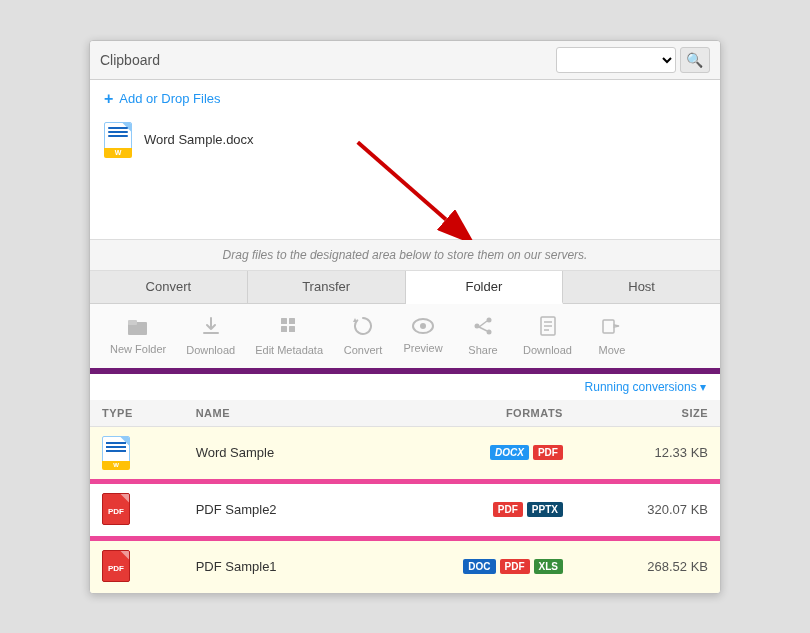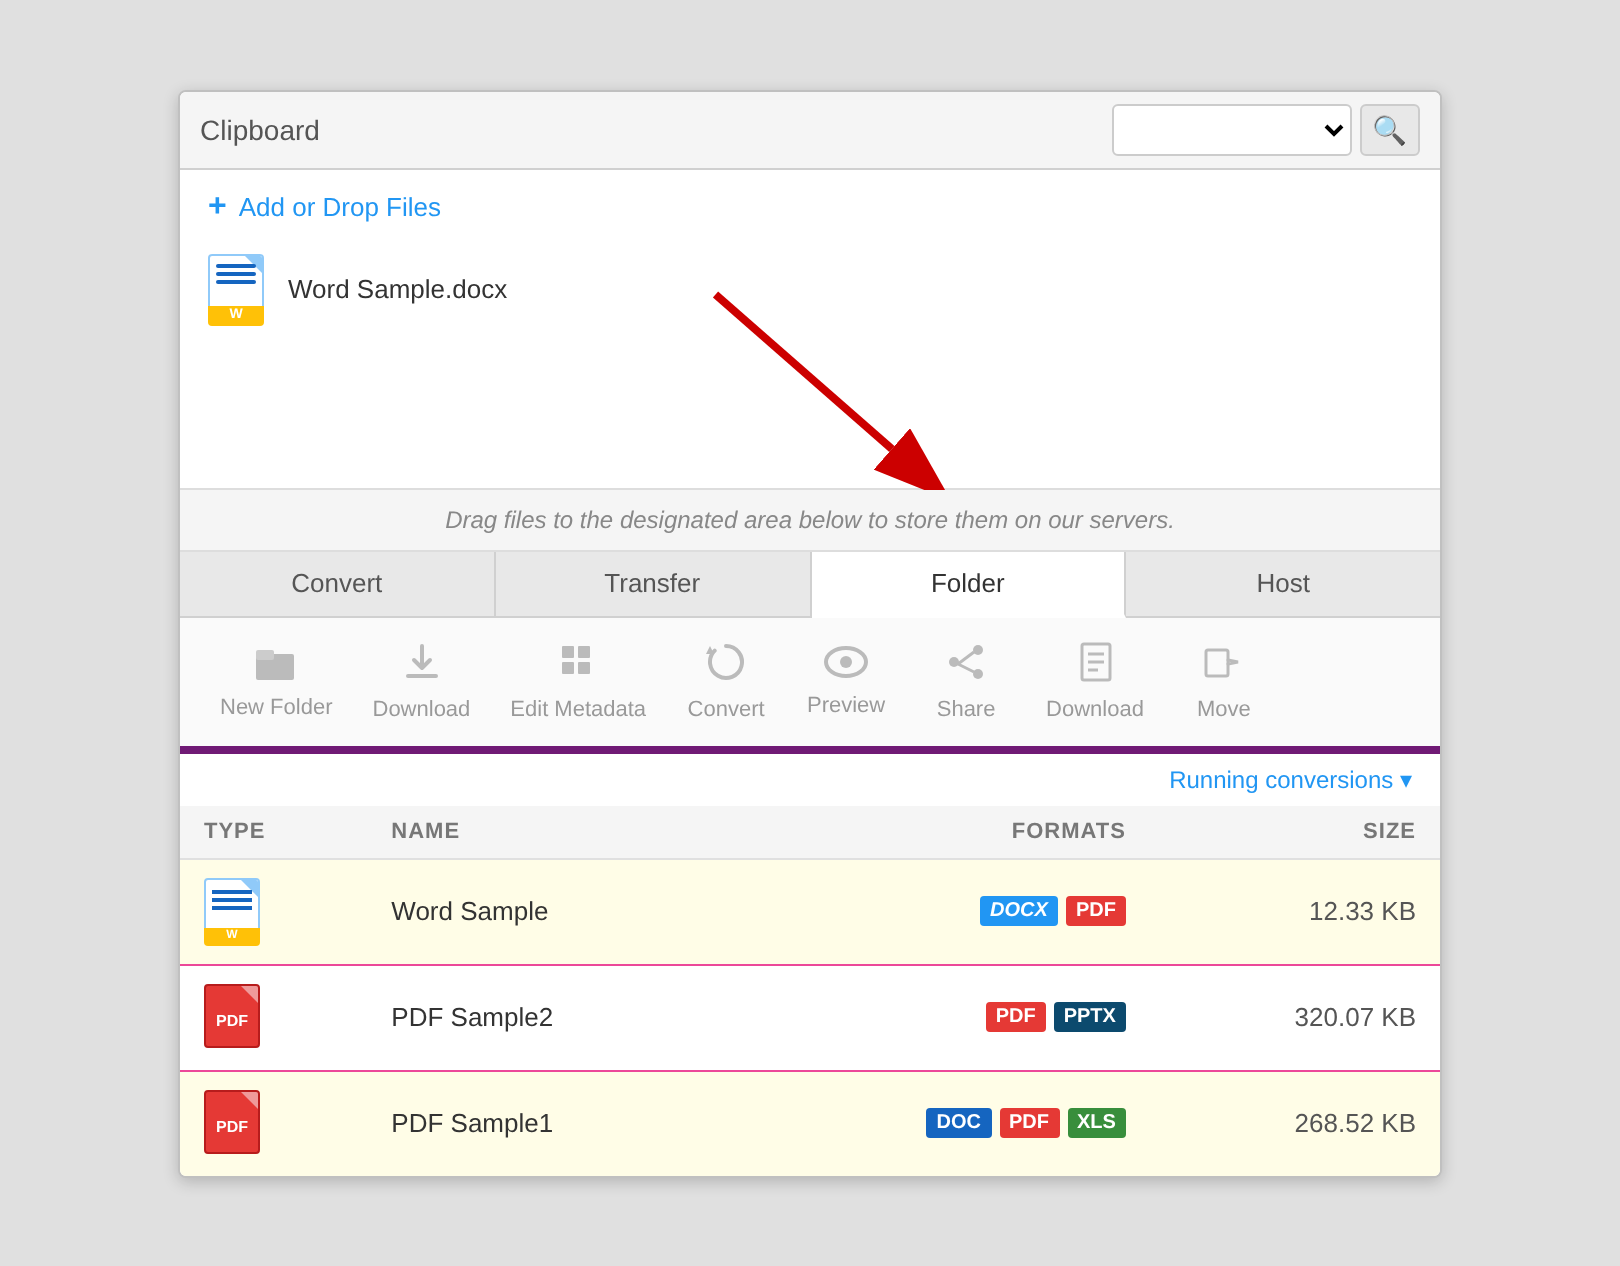--- a/index.html
+++ b/index.html
@@ -124,21 +124,21 @@
       font-weight: normal;
       border-bottom: 2px solid #fff;
       margin-bottom: -1px;
     }
     
     .toolbar {
       display: flex;
       align-items: center;
       gap: 0;
       padding: 8px 10px;
-      border-bottom: 4px solid #701a75;
+      border-bottom: 6px solid #701a75;
       background: #fafafa;
     }
     .tool-btn {
       display: flex;
       flex-direction: column;
       align-items: center;
       gap: 3px;
       padding: 4px 10px;
       cursor: pointer;
       color: #999;
@@ -176,21 +176,21 @@
     }
     .file-table th.right { text-align: right; }
     .file-table td {
       padding: 9px 12px;
       font-size: 13px;
       color: #333;
     }
     .file-table td.right { text-align: right; color: #555; }
     .file-table tr.row-yellow { background: #FFFDE7; }
     .file-table tr.row-white { background: #fff; }
-    .file-table tbody tr:not(:last-child) td { border-bottom: 1px solid #ec4899; }
+    .file-table tbody tr:not(:last-child) td { border-bottom: 5px solid #ec4899; }
     .type-cell {
       display: flex;
       align-items: center;
     }
     
     .formats-cell {
       display: flex;
       gap: 4px;
       justify-content: flex-end;
     }

